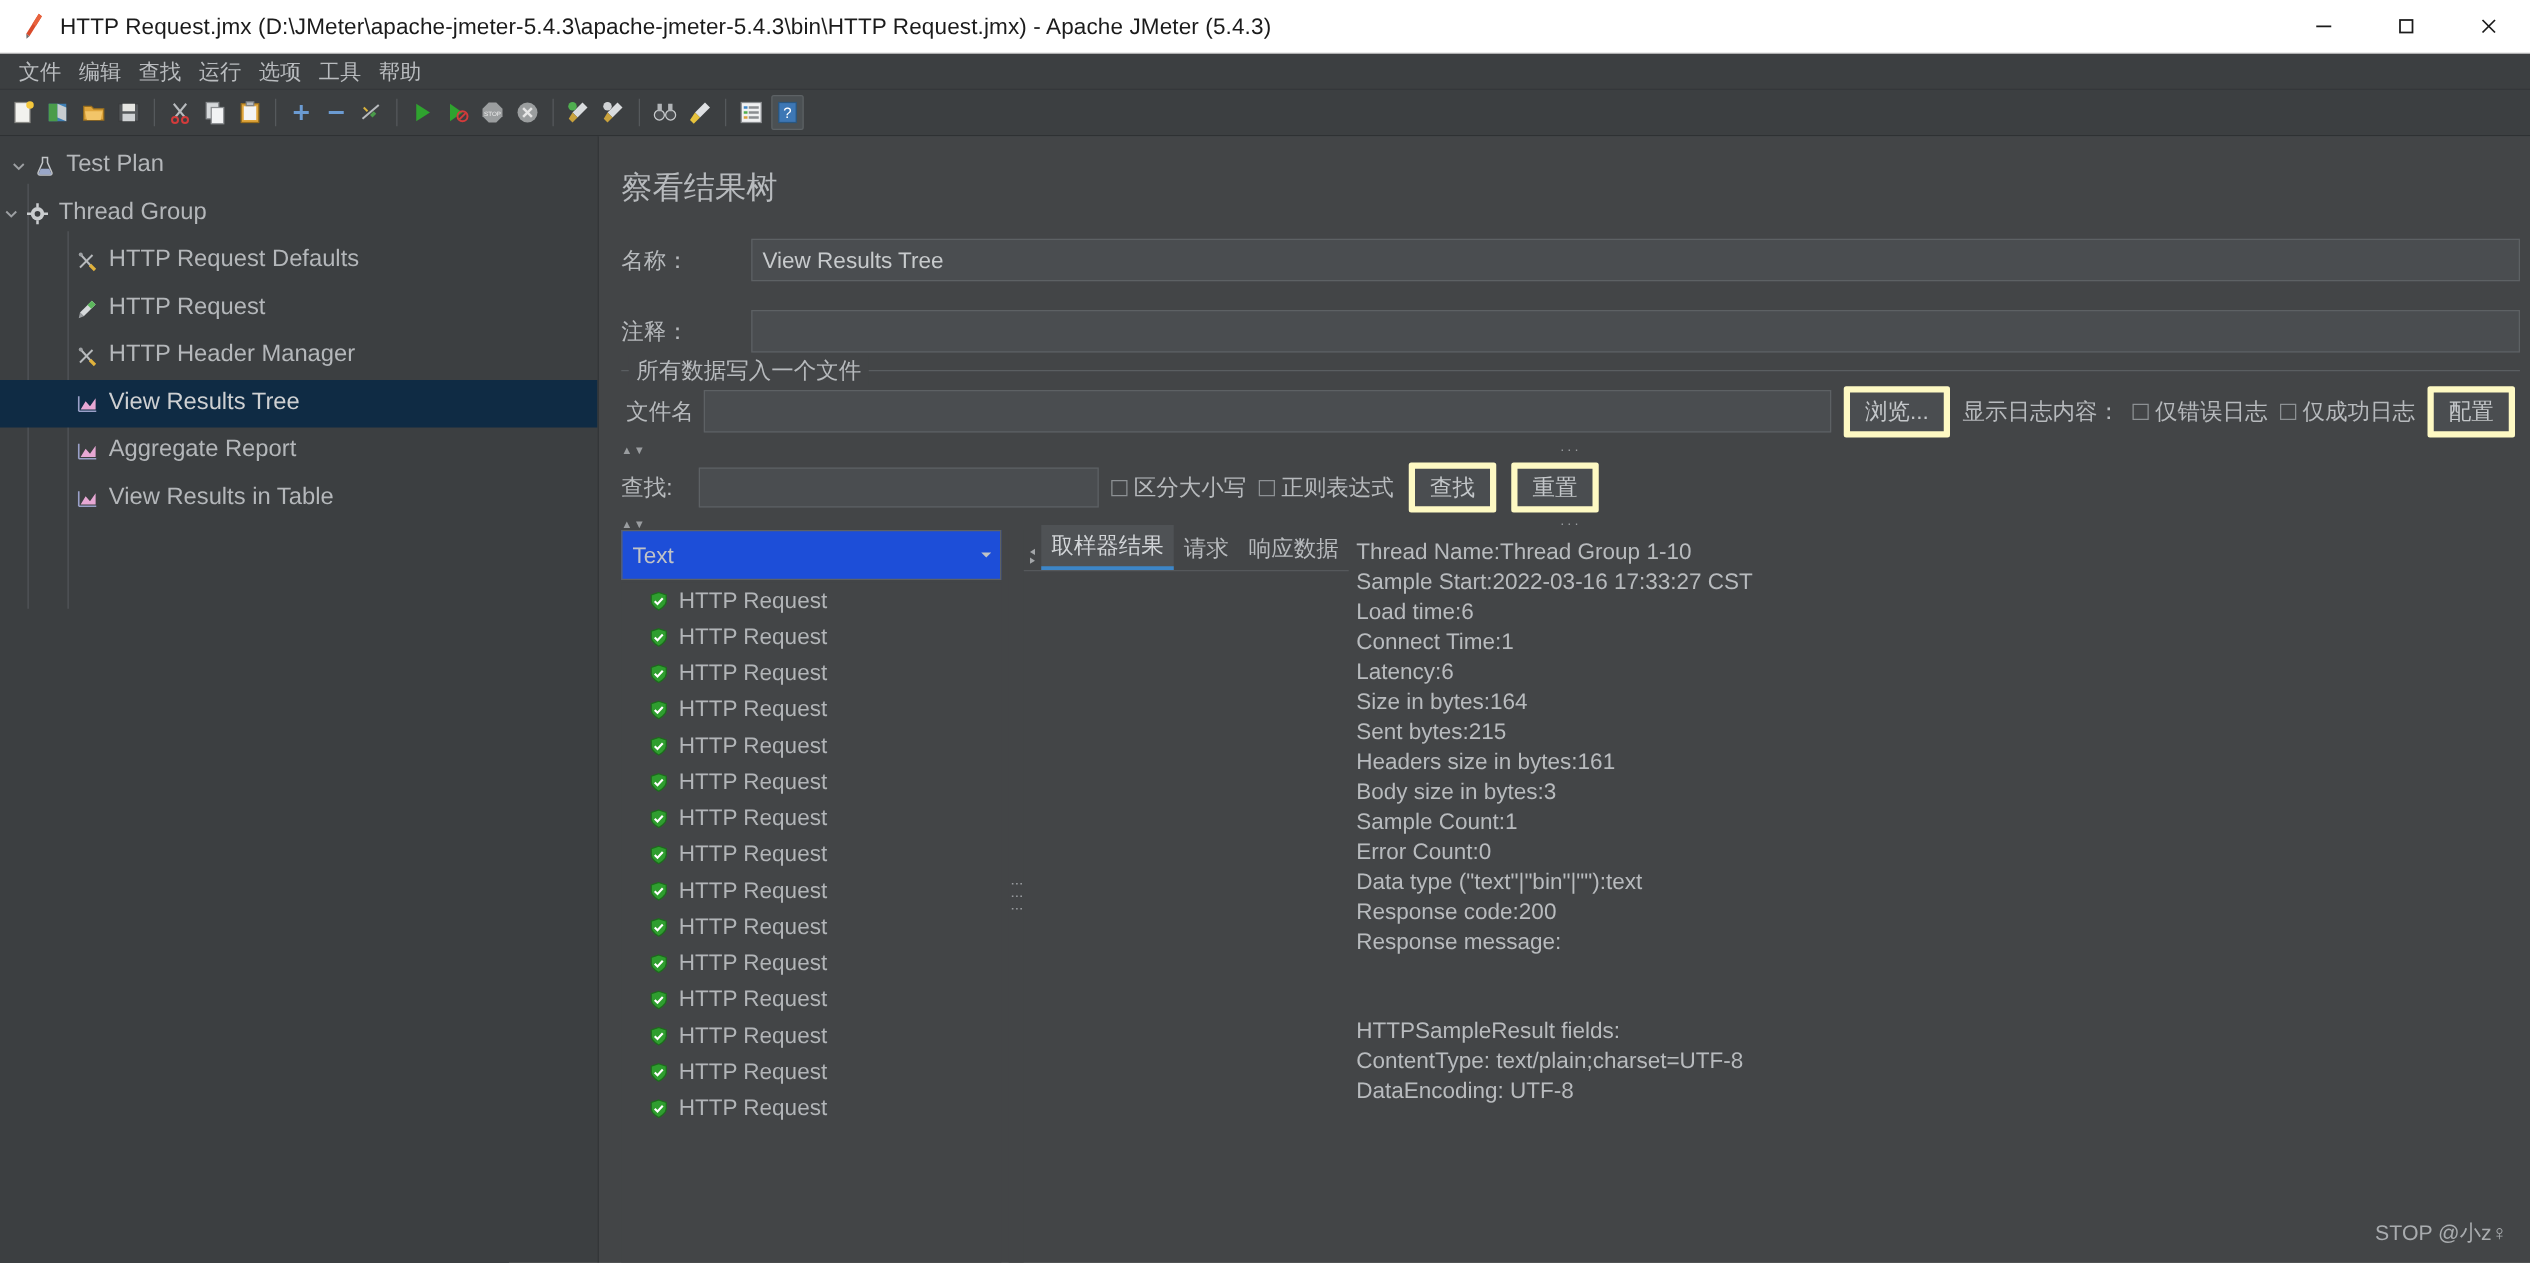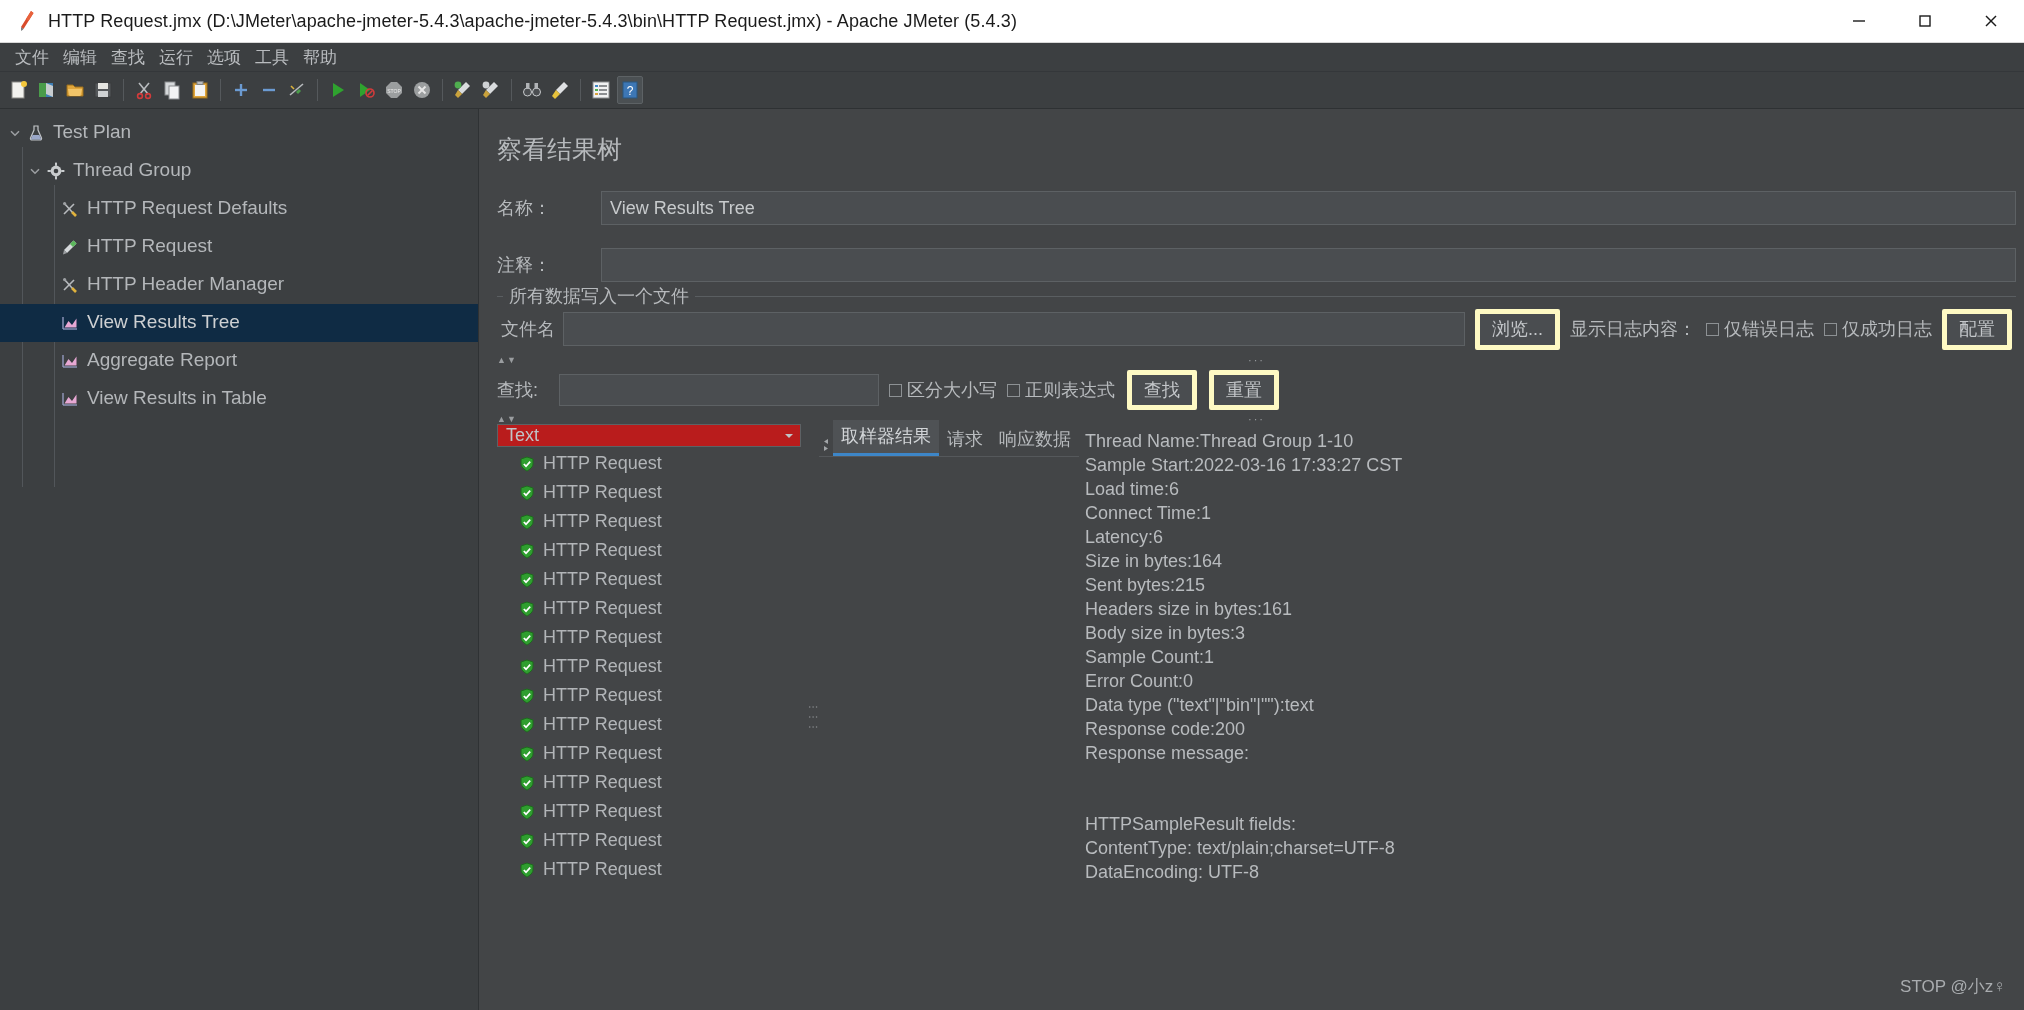--- a/index.html
+++ b/index.html
@@ -151,21 +151,21 @@
   .tree-icon {
     width: 24px;
     flex: 0 0 24px;
     display: flex;
     align-items: center;
     justify-content: center;
     margin-right: 5px;
   }
   .tree-label { padding-bottom: 2px; }
   .indent-0 { padding-left: 6px; }
-  .indent-1 { padding-left: 26px; }
+  .indent-1 { }
   .indent-2 { padding-left: 58px; }
   .tree-guide {
     position: absolute;
     width: 1px;
     background: #52565a;
   }
 
   
   .right {
     flex: 1 1 auto;
@@ -327,23 +327,23 @@
     padding-left: 18px;
   }
   .left-pane {
     width: 310px;
     flex: 0 0 310px;
     display: flex;
     flex-direction: column;
     min-height: 0;
   }
   .combo {
-    height: 23px;
+    height: 40px;
     margin: 0 6px 2px 0;
-    background: #b91c1c;
+    background: #1d4ed8;
     border: 1px solid #5d6164;
     display: flex;
     align-items: center;
     box-sizing: border-box;
   }
   .combo-text {
     flex: 1 1 auto;
     font-size: 18px;
     color: #c0c3c6;
     padding-left: 8px;

